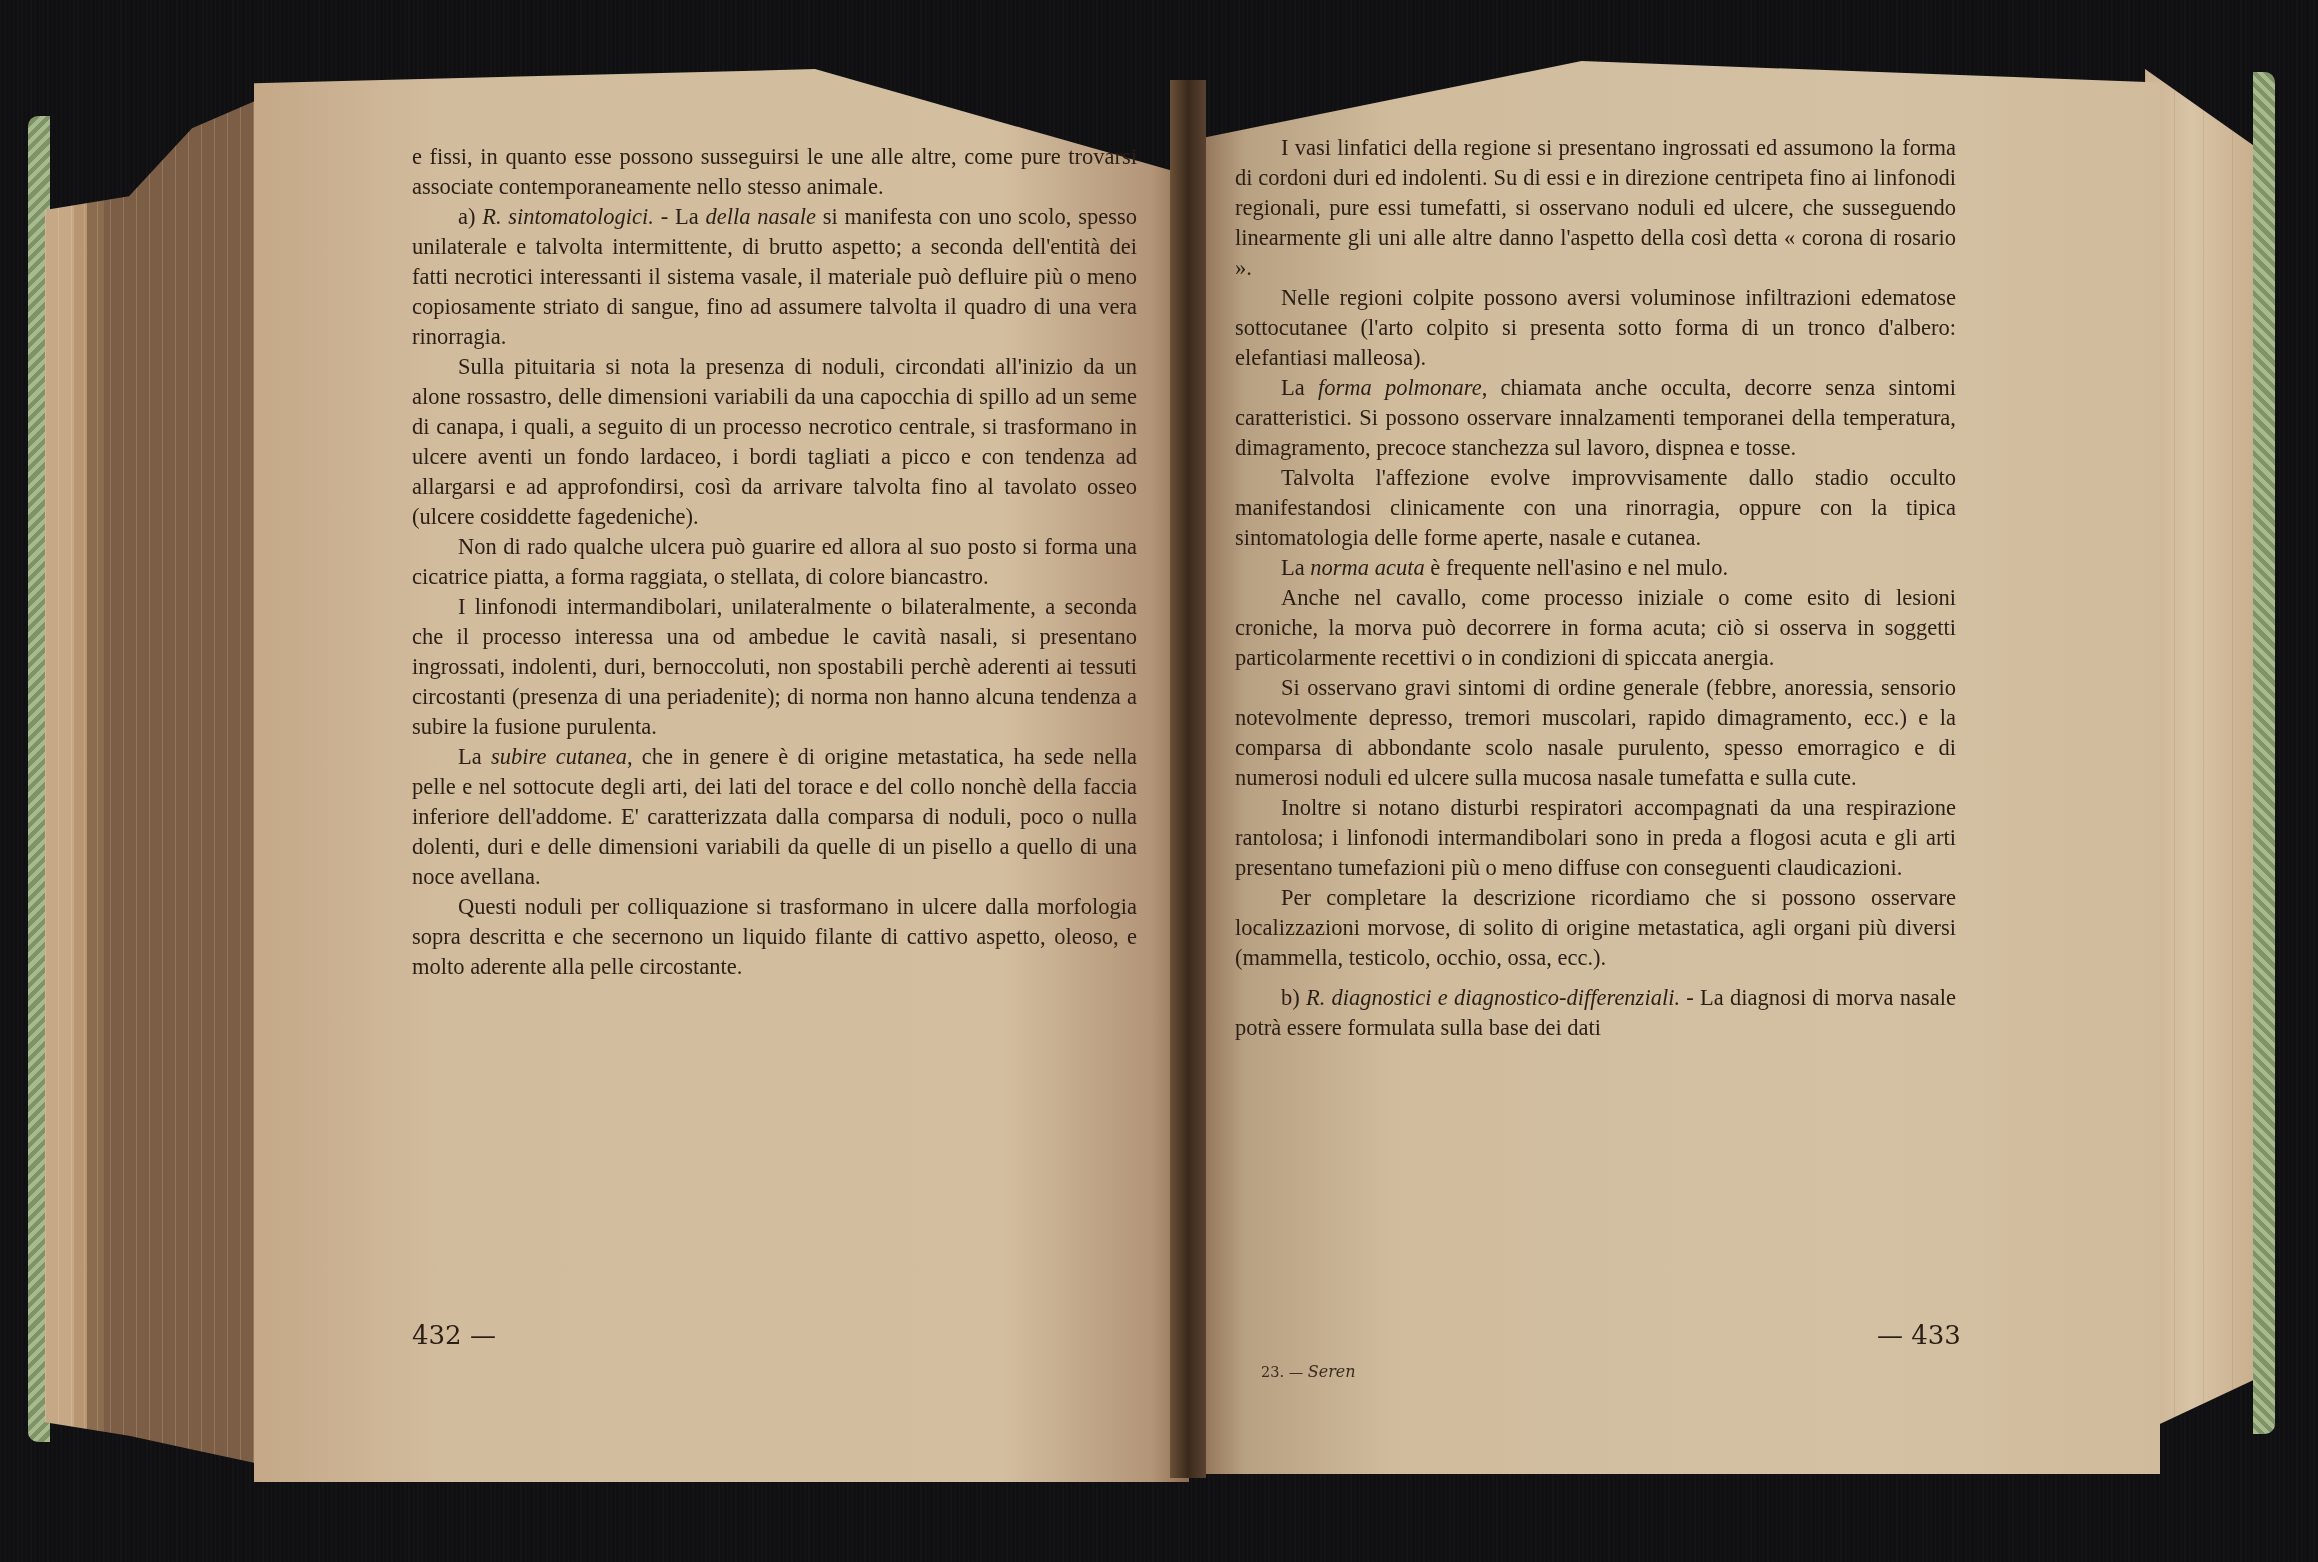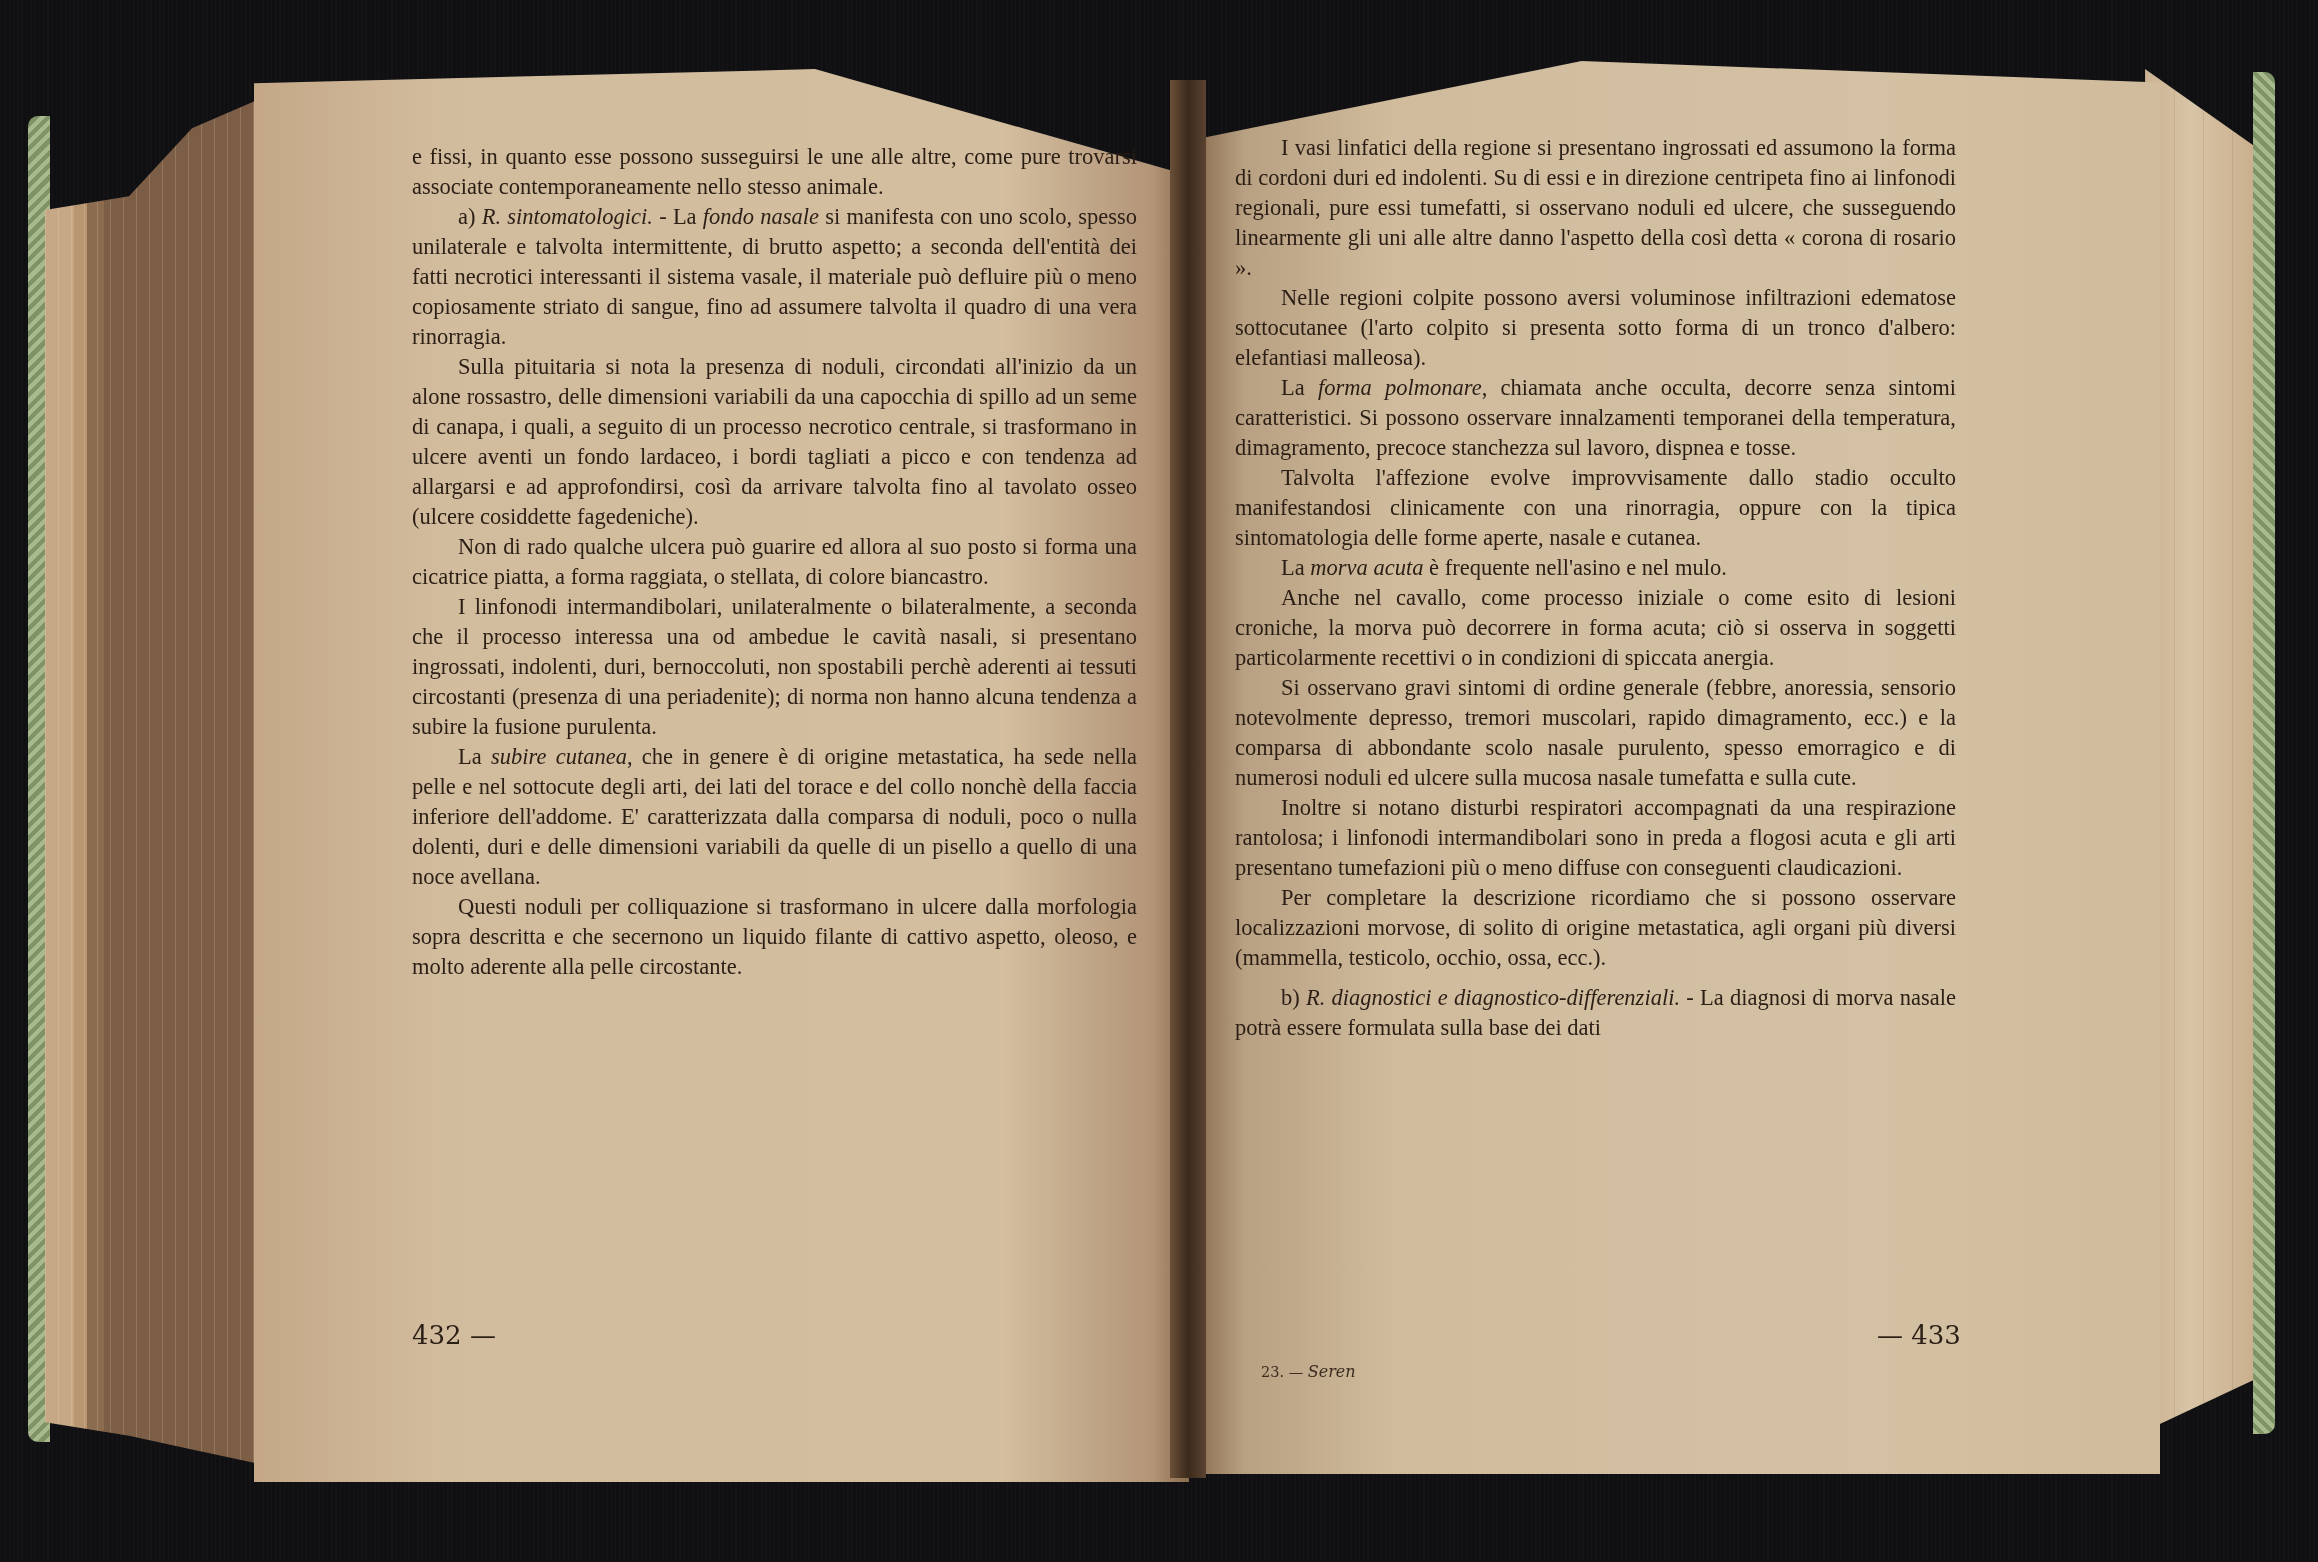--- a/index.html
+++ b/index.html
@@ -106,41 +106,41 @@
 <div class="stack-right"></div>
 <div class="cover-right"></div>
 
 <div class="page page-left"></div>
 <div class="page page-right"></div>
 <div class="gutter"></div>
 
 <div class="text-block left-text">
   <p>e fissi, in quanto esse possono susseguirsi le une alle altre, come pure trovarsi associate contemporaneamente nello stesso animale.</p>
   <p class="ind">
-    <span>a) </span><em>R. sintomatologici.</em><span> - La </span><em>fondo nasale</em><span> si manifesta con uno scolo, spesso unilaterale e talvolta intermittente, di brutto aspetto; a seconda dell'entità dei fatti necrotici interessanti il sistema vasale, il materiale può defluire più o meno copiosamente striato di sangue, fino ad assumere talvolta il quadro di una vera rinorragia.</span>
+    <span>a) </span><em>R. sintomatologici.</em><span> - La </span><em>della nasale</em><span> si manifesta con uno scolo, spesso unilaterale e talvolta intermittente, di brutto aspetto; a seconda dell'entità dei fatti necrotici interessanti il sistema vasale, il materiale può defluire più o meno copiosamente striato di sangue, fino ad assumere talvolta il quadro di una vera rinorragia.</span>
   </p>
   <p class="ind">Sulla pituitaria si nota la presenza di noduli, circondati all'inizio da un alone rossastro, delle dimensioni variabili da una capocchia di spillo ad un seme di canapa, i quali, a seguito di un processo necrotico centrale, si trasformano in ulcere aventi un fondo lardaceo, i bordi tagliati a picco e con tendenza ad allargarsi e ad approfondirsi, così da arrivare talvolta fino al tavolato osseo (ulcere cosiddette fagedeniche).</p>
   <p class="ind">Non di rado qualche ulcera può guarire ed allora al suo posto si forma una cicatrice piatta, a forma raggiata, o stellata, di colore biancastro.</p>
   <p class="ind">I linfonodi intermandibolari, unilateralmente o bilateralmente, a seconda che il processo interessa una od ambedue le cavità nasali, si presentano ingrossati, indolenti, duri, bernoccoluti, non spostabili perchè aderenti ai tessuti circostanti (presenza di una periadenite); di norma non hanno alcuna tendenza a subire la fusione purulenta.</p>
   <p class="ind">
     <span>La </span><em>subire cutanea</em><span>, che in genere è di origine metastatica, ha sede nella pelle e nel sottocute degli arti, dei lati del torace e del collo nonchè della faccia inferiore dell'addome. E' caratterizzata dalla comparsa di noduli, poco o nulla dolenti, duri e delle dimensioni variabili da quelle di un pisello a quello di una noce avellana.</span>
   </p>
   <p class="ind">Questi noduli per colliquazione si trasformano in ulcere dalla morfologia sopra descritta e che secernono un liquido filante di cattivo aspetto, oleoso, e molto aderente alla pelle circostante.</p>
 </div>
 <div class="page-num pn-left">432 —</div>
 
 <div class="text-block right-text">
   <p class="ind">I vasi linfatici della regione si presentano ingrossati ed assumono la forma di cordoni duri ed indolenti. Su di essi e in direzione centripeta fino ai linfonodi regionali, pure essi tumefatti, si osservano noduli ed ulcere, che susseguendo linearmente gli uni alle altre danno l'aspetto della così detta « corona di rosario ».</p>
   <p class="ind">Nelle regioni colpite possono aversi voluminose infiltrazioni edematose sottocutanee (l'arto colpito si presenta sotto forma di un tronco d'albero: elefantiasi malleosa).</p>
   <p class="ind">
     <span>La </span><em>forma polmonare</em><span>, chiamata anche occulta, decorre senza sintomi caratteristici. Si possono osservare innalzamenti temporanei della temperatura, dimagramento, precoce stanchezza sul lavoro, dispnea e tosse.</span>
   </p>
   <p class="ind">Talvolta l'affezione evolve improvvisamente dallo stadio occulto manifestandosi clinicamente con una rinorragia, oppure con la tipica sintomatologia delle forme aperte, nasale e cutanea.</p>
   <p class="ind">
-    <span>La </span><em>morva acuta</em><span> è frequente nell'asino e nel mulo.</span>
+    <span>La </span><em>norma acuta</em><span> è frequente nell'asino e nel mulo.</span>
   </p>
   <p class="ind">Anche nel cavallo, come processo iniziale o come esito di lesioni croniche, la morva può decorrere in forma acuta; ciò si osserva in soggetti particolarmente recettivi o in condizioni di spiccata anergia.</p>
   <p class="ind">Si osservano gravi sintomi di ordine generale (febbre, anoressia, sensorio notevolmente depresso, tremori muscolari, rapido dimagramento, ecc.) e la comparsa di abbondante scolo nasale purulento, spesso emorragico e di numerosi noduli ed ulcere sulla mucosa nasale tumefatta e sulla cute.</p>
   <p class="ind">Inoltre si notano disturbi respiratori accompagnati da una respirazione rantolosa; i linfonodi intermandibolari sono in preda a flogosi acuta e gli arti presentano tumefazioni più o meno diffuse con conseguenti claudicazioni.</p>
   <p class="ind">Per completare la descrizione ricordiamo che si possono osservare localizzazioni morvose, di solito di origine metastatica, agli organi più diversi (mammella, testicolo, occhio, ossa, ecc.).</p>
   <p class="ind" style="margin-top:10px">
     <span>b) </span><em>R. diagnostici e diagnostico-differenziali.</em><span> - La diagnosi di morva nasale potrà essere formulata sulla base dei dati</span>
   </p>
 </div>
 <div class="page-num pn-right">— 433</div>

